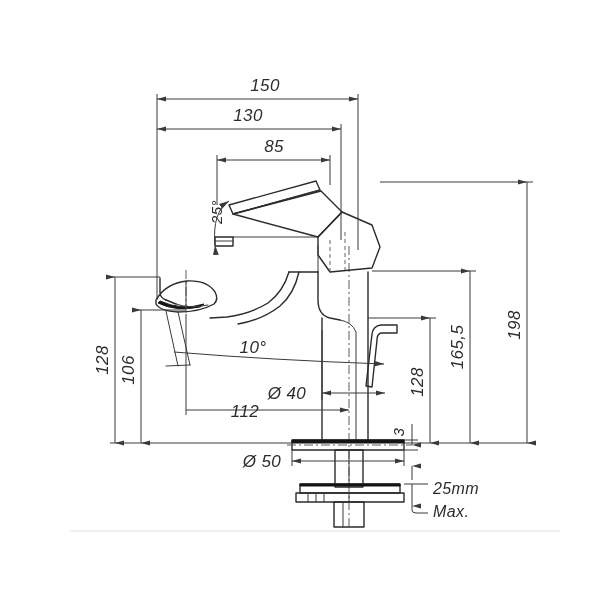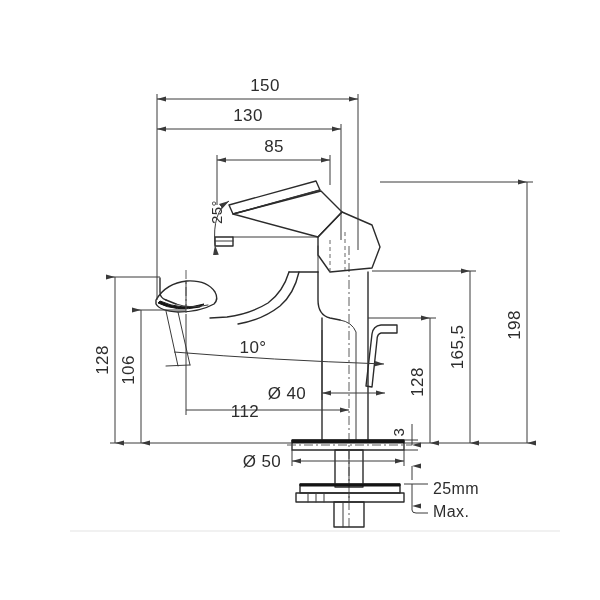--- a/index.html
+++ b/index.html
@@ -11,20 +11,21 @@
     width: 600px;
     height: 600px;
     font-family: "Liberation Sans", sans-serif;
     overflow: hidden;
   }
   #stage {
     position: relative;
     width: 600px;
     height: 540px;
     background: #ffffff;
+    font-style: italic;
   }
   svg#drawing {
     position: absolute;
     left: 0;
     top: 0;
     width: 600px;
     height: 600px;
     display: block;
   }
   .dimline {

